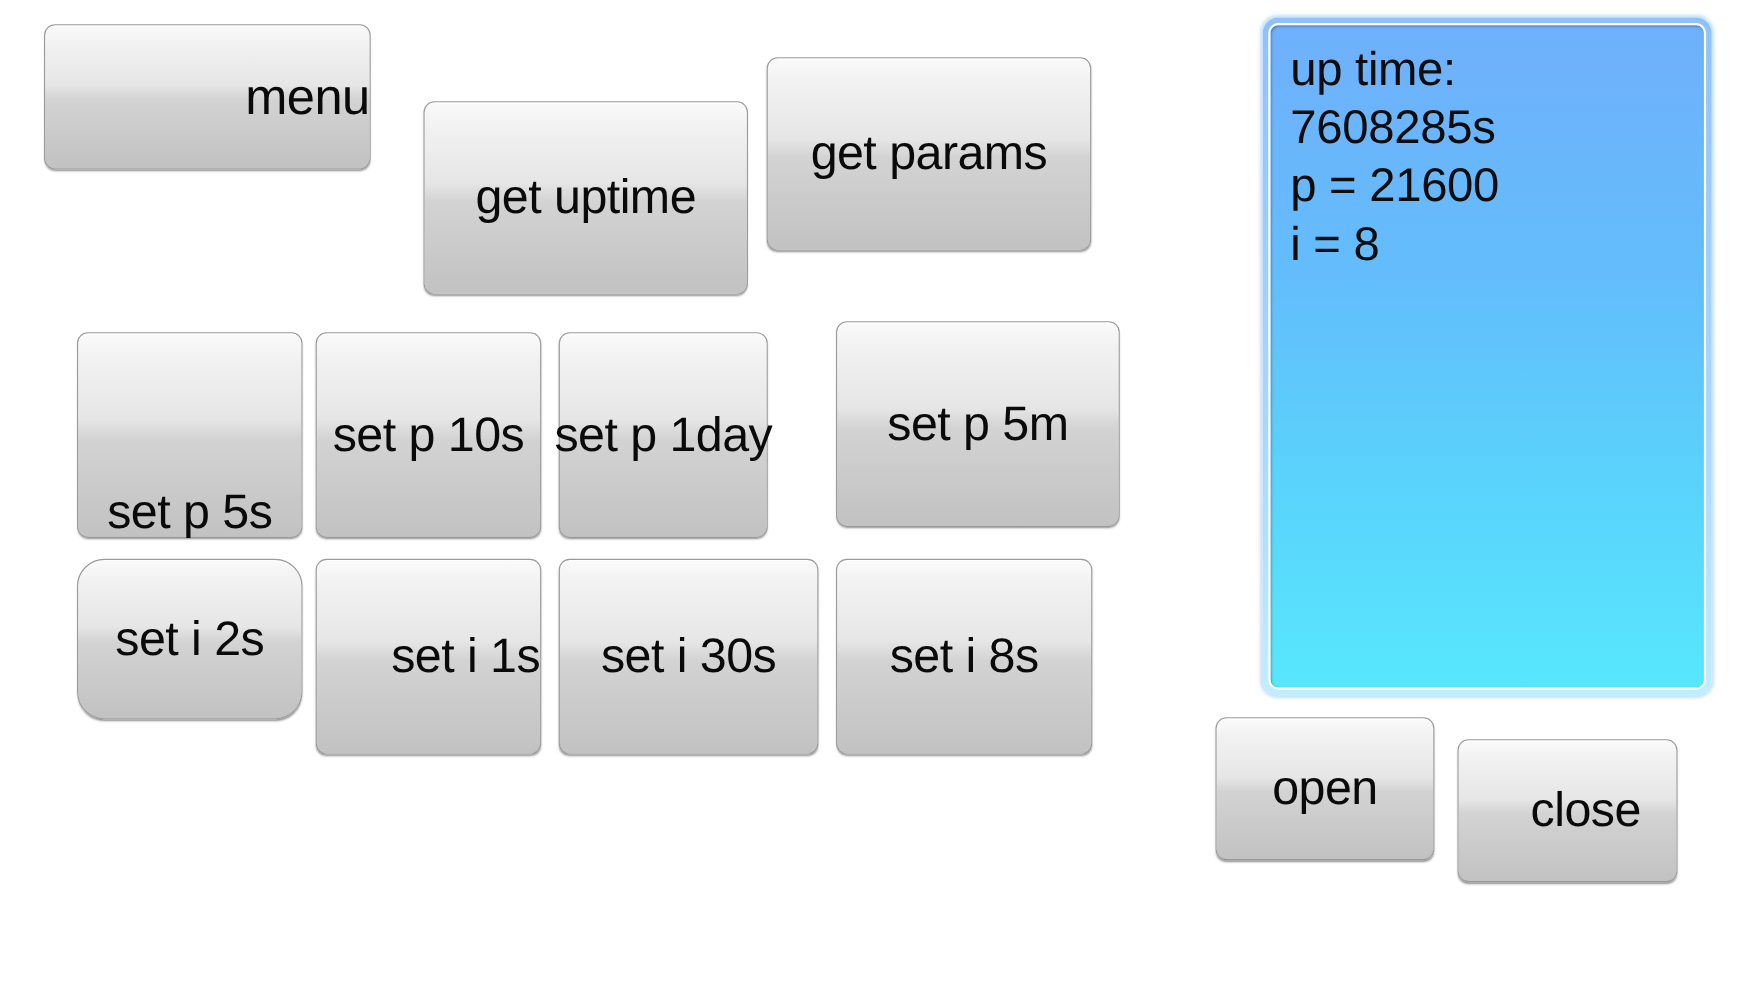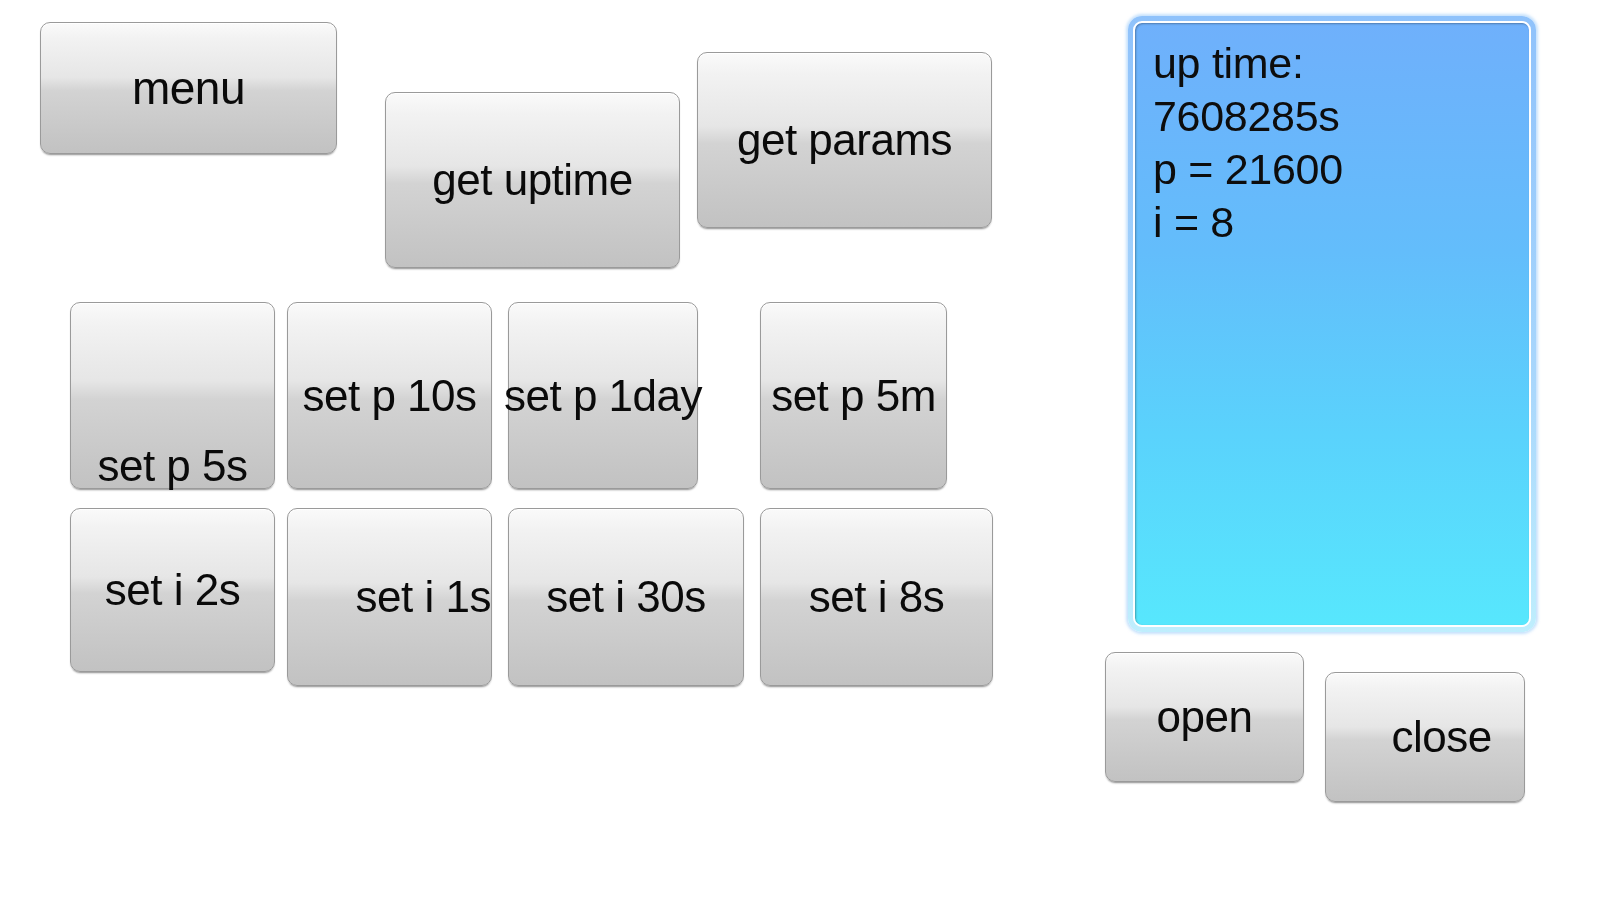--- a/index.html
+++ b/index.html
@@ -44,20 +44,21 @@
   }
 
   
   #output-panel {
     position: absolute;
     box-sizing: border-box;
     border-radius: 14px;
     padding: 5px;
     background: linear-gradient(to bottom, #8fc2fb 0%, #a9d7fc 60%, #bfeefd 100%);
     box-shadow: 0 0 3px 2px rgba(150,200,250,0.55);
+    margin-left: 20px;
   }
   #output-panel-inner {
     box-sizing: border-box;
     width: 100%;
     height: 100%;
     border-radius: 9px;
     border: 2px solid #ffffff;
     background: linear-gradient(to bottom,
                 #6fb0fb 0%,
                 #63bdfb 38%,
@@ -72,21 +73,21 @@
     font-size: 43px;
     line-height: 53px;
     color: #0d0d0d;
     white-space: pre-wrap;
     letter-spacing: -0.3px;
   }
 </style>
 </head>
 <body>
 
-<div class="btn" id="menu-button" style="left:40px; top:22px; width:297px; height:132px; font-size:46px;">
+<div class="btn" id="menu-button" style="left:40px; top:22px; width:297px; height:132px; font-size:46px;justify-content:flex-end;">
   <span>menu</span>
 </div>
 
 <div class="btn" id="get-uptime-button" style="left:385px; top:52px; width:295px; height:176px;margin-top:40px;">
   <span>get uptime</span>
 </div>
 
 <div class="btn" id="get-params-button" style="left:697px; top:52px; width:295px; height:176px;">
   <span>get params</span>
 </div>
@@ -96,25 +97,25 @@
 </div>
 
 <div class="btn" id="set-p-10s-button" style="left:287px; top:302px; width:205px; height:187px;">
   <span>set p 10s</span>
 </div>
 
 <div class="btn" id="set-p-1day-button" style="left:508px; top:302px; width:190px; height:187px;">
   <span>set p 1day</span>
 </div>
 
-<div class="btn" id="set-p-5m-button" style="left:760px; top:302px; width:187px; height:187px;">
+<div class="btn" id="set-p-5m-button" style="left:760px; top:292px; width:258px; height:187px;">
   <span>set p 5m</span>
 </div>
 
-<div class="btn" id="set-i-2s-button" style="left:70px; top:508px; width:205px; height:164px;">
+<div class="btn" id="set-i-2s-button" style="left:70px; top:508px; width:205px; height:146px;border-radius:25px;">
   <span>set i 2s</span>
 </div>
 
 <div class="btn" id="set-i-1s-button" style="left:287px; top:508px; width:205px; height:178px;justify-content:flex-end;">
   <span>set i 1s</span>
 </div>
 
 <div class="btn" id="set-i-30s-button" style="left:508px; top:508px; width:236px; height:178px;">
   <span>set i 30s</span>
 </div>

